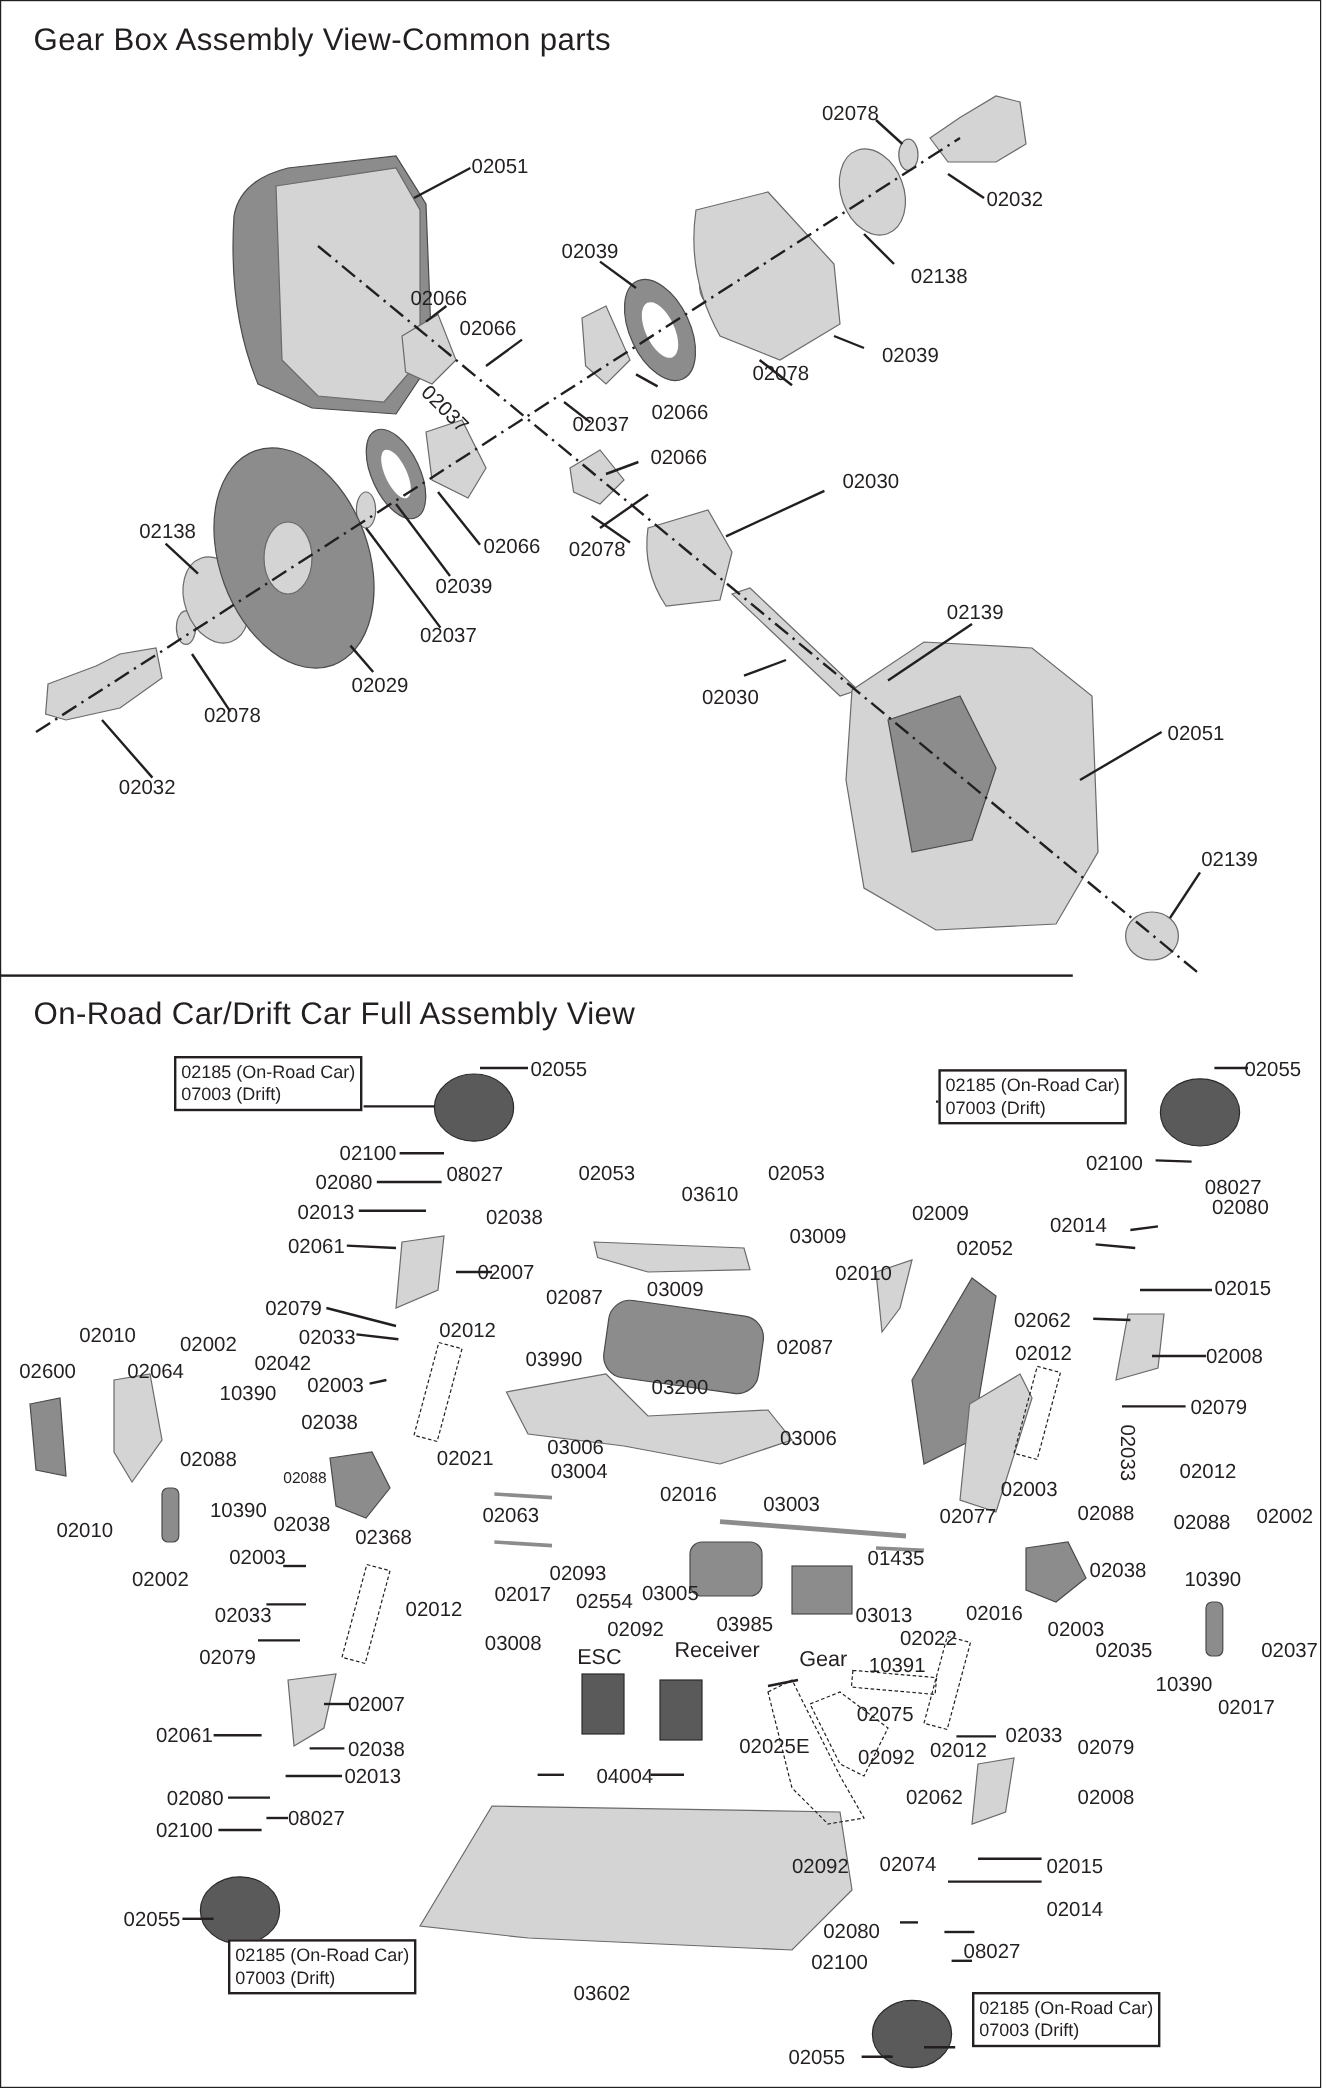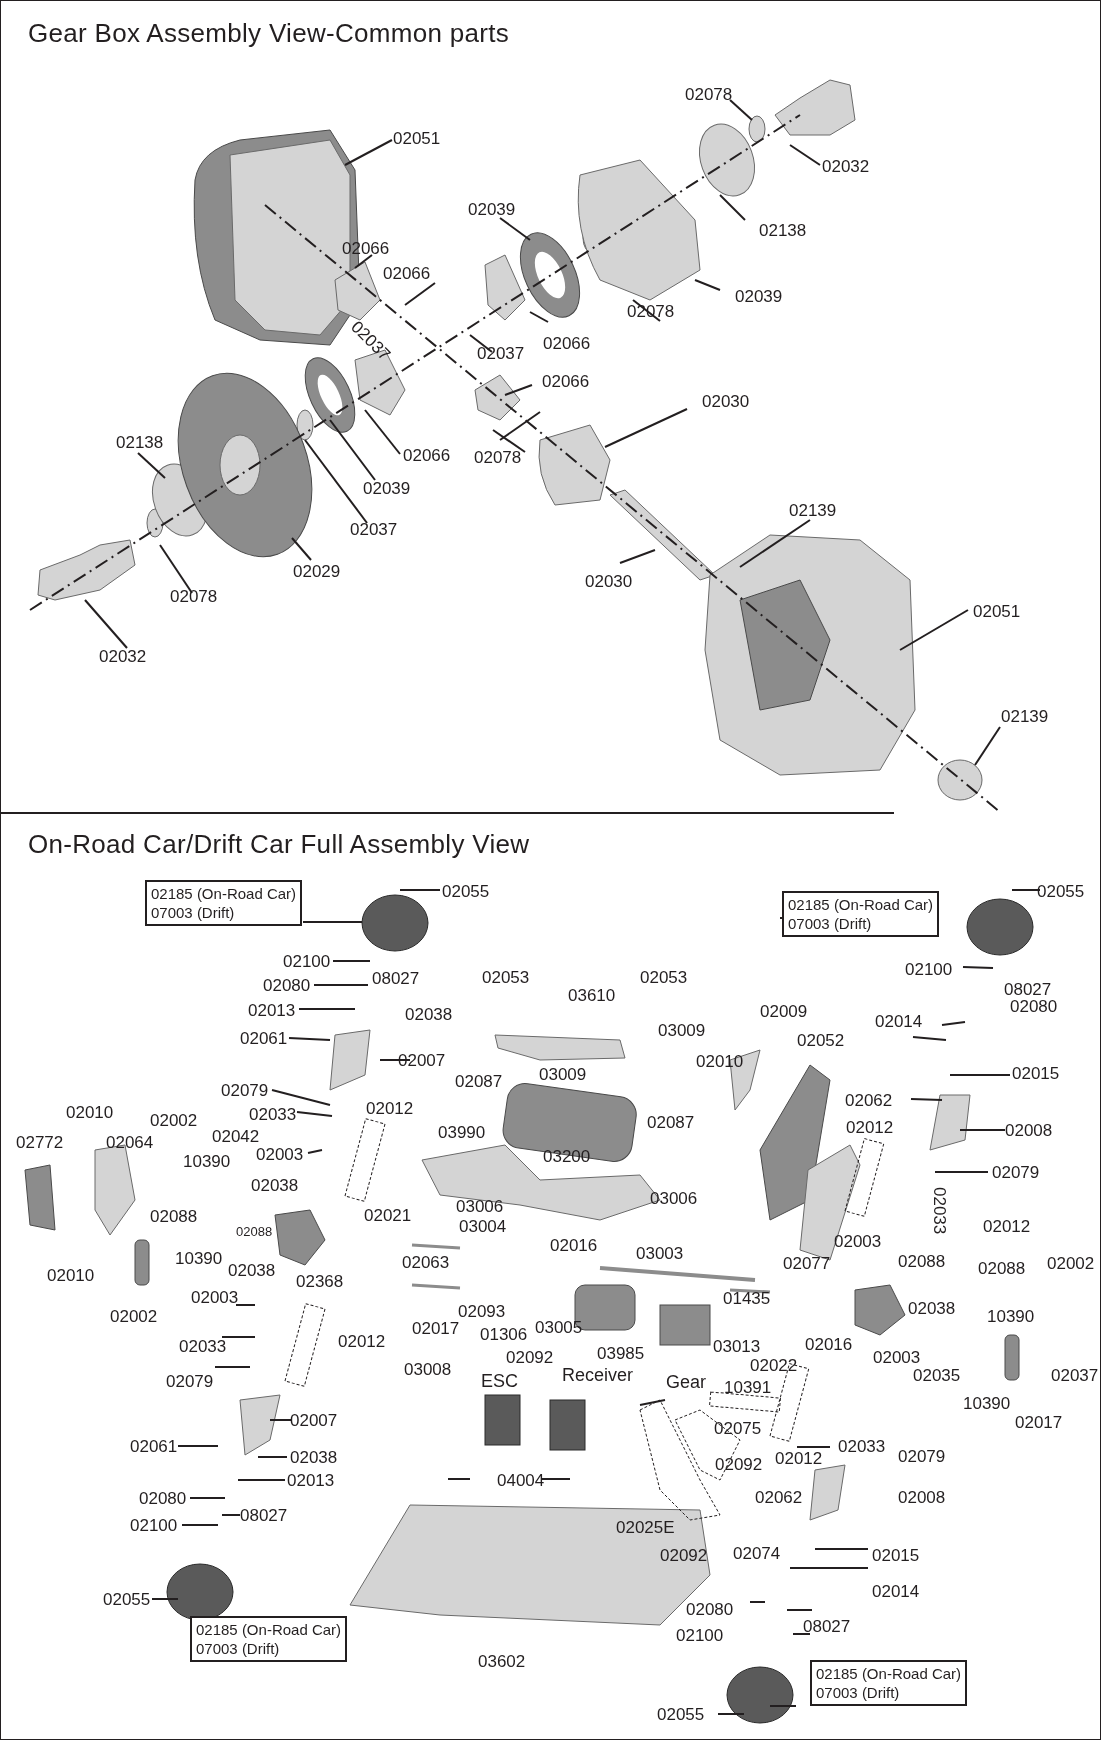--- a/index.html
+++ b/index.html
@@ -262,21 +262,21 @@
 <div class="lbl" style="left:240px;top:1030px">02061</div>
 <div class="lbl" style="left:398px;top:1052px">02007</div>
 <div class="lbl" style="left:221px;top:1082px">02079</div>
 <div class="lbl" style="left:249px;top:1106px">02033</div>
 <div class="lbl" style="left:256px;top:1146px">02003</div>
 <div class="lbl" style="left:251px;top:1177px">02038</div>
 <div class="lbl" style="left:366px;top:1100px">02012</div>
 <div class="lbl" style="left:66px;top:1104px">02010</div>
 <div class="lbl" style="left:150px;top:1112px">02002</div>
 <div class="lbl" style="left:212px;top:1128px">02042</div>
-<div class="lbl" style="left:16px;top:1134px">02772</div>
+<div class="lbl" style="left:16px;top:1134px">02600</div>
 <div class="lbl" style="left:106px;top:1134px">02064</div>
 <div class="lbl" style="left:183px;top:1153px">10390</div>
 <div class="lbl" style="left:150px;top:1208px">02088</div>
 <div class="lbl sm" style="left:236px;top:1225px">02088</div>
 <div class="lbl" style="left:175px;top:1250px">10390</div>
 <div class="lbl" style="left:228px;top:1262px">02038</div>
 <div class="lbl" style="left:296px;top:1273px">02368</div>
 <div class="lbl" style="left:364px;top:1207px">02021</div>
 <div class="lbl" style="left:402px;top:1254px">02063</div>
 <div class="lbl" style="left:47px;top:1267px">02010</div>
@@ -303,30 +303,30 @@
 <div class="lbl" style="left:539px;top:1066px">03009</div>
 <div class="lbl" style="left:647px;top:1114px">02087</div>
 <div class="lbl" style="left:438px;top:1124px">03990</div>
 <div class="lbl" style="left:543px;top:1148px">03200</div>
 <div class="lbl" style="left:650px;top:1190px">03006</div>
 <div class="lbl" style="left:456px;top:1198px">03006</div>
 <div class="lbl" style="left:459px;top:1218px">03004</div>
 <div class="lbl" style="left:550px;top:1237px">02016</div>
 <div class="lbl" style="left:636px;top:1245px">03003</div>
 <div class="lbl" style="left:458px;top:1303px">02093</div>
-<div class="lbl" style="left:480px;top:1326px">01306</div>
+<div class="lbl" style="left:480px;top:1326px">02554</div>
 <div class="lbl" style="left:535px;top:1319px">03005</div>
 <div class="lbl" style="left:506px;top:1349px">02092</div>
 <div class="lbl" style="left:597px;top:1345px">03985</div>
 <div class="lbl" style="left:713px;top:1338px">03013</div>
 <div class="lbl" style="left:404px;top:1361px">03008</div>
 <div class="lbl" style="left:724px;top:1379px">10391</div>
 <div class="lbl" style="left:714px;top:1420px">02075</div>
 <div class="lbl" style="left:497px;top:1472px">04004</div>
-<div class="lbl" style="left:616px;top:1519px">02025E</div>
+<div class="lbl" style="left:616px;top:1447px">02025E</div>
 <div class="lbl" style="left:715px;top:1456px">02092</div>
 <div class="lbl" style="left:660px;top:1547px">02092</div>
 <div class="lbl" style="left:733px;top:1545px">02074</div>
 <div class="lbl" style="left:478px;top:1653px">03602</div>
 
 <div class="lbl" style="left:760px;top:1003px">02009</div>
 <div class="lbl" style="left:696px;top:1053px">02010</div>
 <div class="lbl" style="left:797px;top:1032px">02052</div>
 <div class="lbl" style="left:783px;top:1255px">02077</div>
 <div class="lbl" style="left:1037px;top:883px">02055</div>

